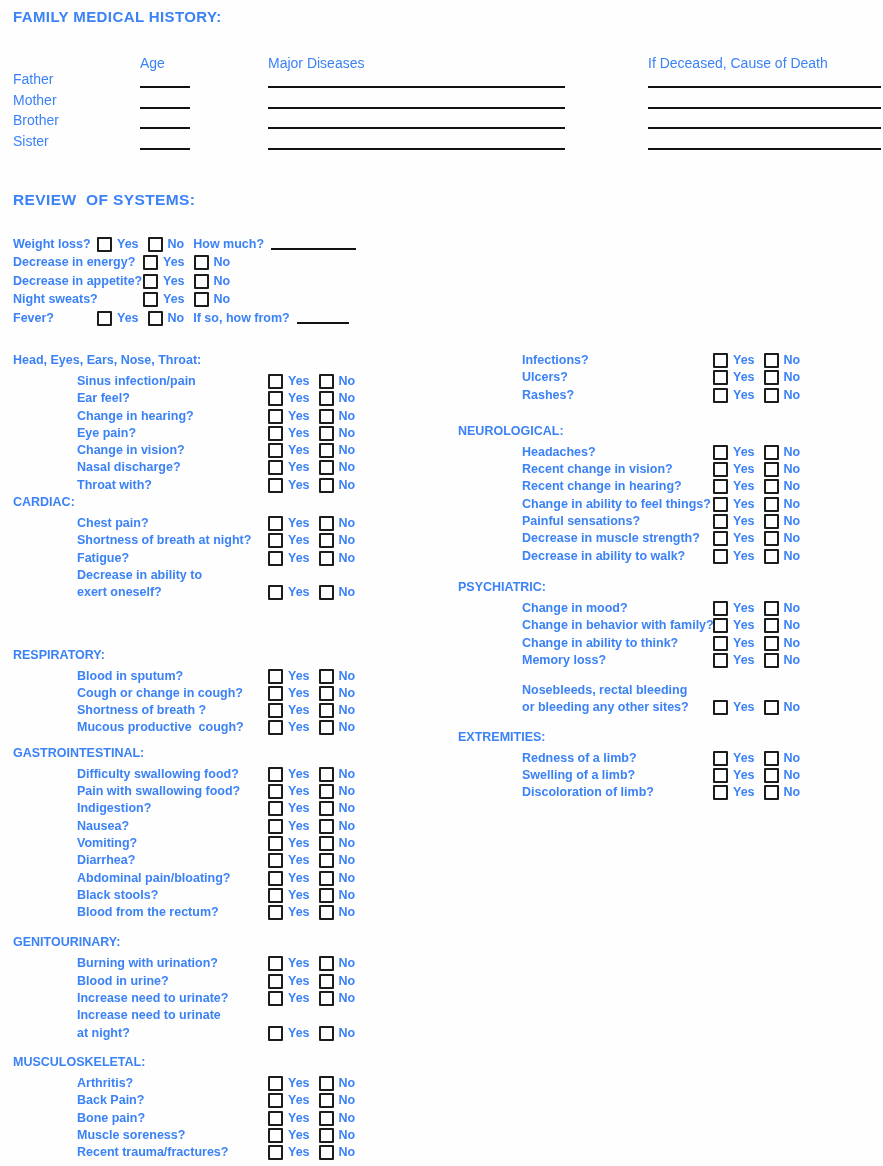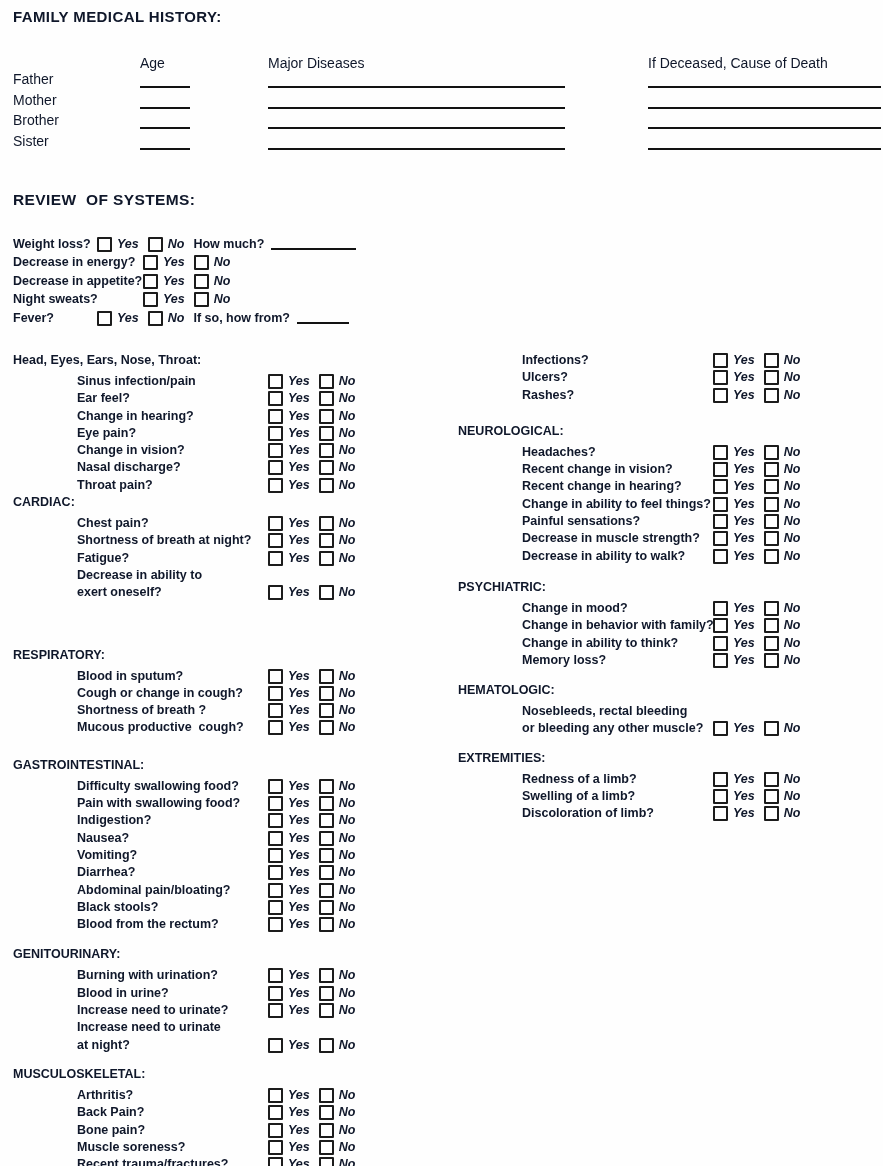--- a/index.html
+++ b/index.html
@@ -1,18 +1,18 @@
 <!DOCTYPE html>
 <html><head>
 <meta charset="utf-8">
 <style>
   html,body{margin:0;padding:0;background:#ffffff;}
   .page{
     position:relative;width:883px;height:1166px;background:#fefefe;
-    font-family:"Liberation Sans",sans-serif;color:#0f172a;overflow:hidden;
+    font-family:"Liberation Sans",sans-serif;color:#3b82f6;overflow:hidden;
   }
   
   .fam-title{
     position:absolute;left:13px;top:8px;
     font-size:15px;font-weight:bold;letter-spacing:.4px;white-space:pre;
   }
   .fam-head{position:absolute;top:55px;font-size:14px;white-space:pre;}
   .fh-age{left:140px;}
   .fh-dis{left:268px;}
   .fh-dth{left:648px;}
@@ -38,33 +38,33 @@
   .gen-line.w1{width:85px;}
   .gen-line.w2{width:52px;}
   
   #col-left{position:absolute;left:13px;top:352px;width:440px;}
   #col-right{position:absolute;left:458px;top:352px;width:422px;}
   .sec-title{font-size:12.5px;font-weight:bold;line-height:17px;margin-bottom:4px;white-space:pre;}
   #general .sec-title{margin-bottom:0;}
   .q-row{position:relative;height:17.3px;}
   .q-label{position:absolute;left:64px;top:0;font-size:12.5px;font-weight:bold;line-height:16px;white-space:pre;}
   
-  .cbg{display:inline-flex;align-items:center;font-style:italic;}
+  .cbg{display:inline-flex;align-items:center;}
   .q-row .cbg{position:absolute;left:255px;top:0;}
   .gen-row .cbg{position:static;margin-top:0;}
   .cb{
     width:11px;height:11px;border:2px solid #1c1c1c;border-radius:1px;
     background:#fff;display:inline-block;margin-top:1px;
   }
   .cbl{font-size:12.5px;font-weight:bold;line-height:16px;margin-left:5px;white-space:pre;}
   .cb2{margin-left:9px;}
   
   #col-left .sec:nth-child(1){margin-bottom:0;}
   #col-left .sec:nth-child(2){margin-bottom:45px;}
-  #col-left .sec:nth-child(3){margin-bottom:20px;}
+  #col-left .sec:nth-child(3){margin-bottom:8px;}
   #col-left .sec:nth-child(4){margin-bottom:13px;}
   #col-left .sec:nth-child(5){margin-bottom:12px;}
   #col-right .sec:nth-child(1){margin-bottom:19px;}
   #col-right .sec:nth-child(2){margin-bottom:14px;}
   #col-right .sec:nth-child(3){margin-bottom:13px;}
   #col-right .sec:nth-child(4){margin-bottom:12px;}
 </style>
 </head>
 <body>
 
@@ -209,21 +209,21 @@
           <div class="q-row">
             <span class="q-label">Nasal discharge?</span>
             <span class="cbg">
               <span class="cb"></span>
               <span class="cbl">Yes</span>
               <span class="cb cb2"></span>
               <span class="cbl">No</span>
             </span>
           </div>
           <div class="q-row">
-            <span class="q-label">Throat pain?</span>
+            <span class="q-label">Throat with?</span>
             <span class="cbg">
               <span class="cb"></span>
               <span class="cbl">Yes</span>
               <span class="cb cb2"></span>
               <span class="cbl">No</span>
             </span>
           </div>
         </div>
       </div>
       <div class="sec">
@@ -627,27 +627,26 @@
             <span class="cbg">
               <span class="cb"></span>
               <span class="cbl">Yes</span>
               <span class="cb cb2"></span>
               <span class="cbl">No</span>
             </span>
           </div>
         </div>
       </div>
       <div class="sec">
-        <div class="sec-title">HEMATOLOGIC:</div>
         <div class="sec-body">
           <div class="q-row">
             <span class="q-label">Nosebleeds, rectal bleeding</span>
           </div>
           <div class="q-row">
-            <span class="q-label">or bleeding any other muscle?</span>
+            <span class="q-label">or bleeding any other sites?</span>
             <span class="cbg">
               <span class="cb"></span>
               <span class="cbl">Yes</span>
               <span class="cb cb2"></span>
               <span class="cbl">No</span>
             </span>
           </div>
         </div>
       </div>
       <div class="sec">

